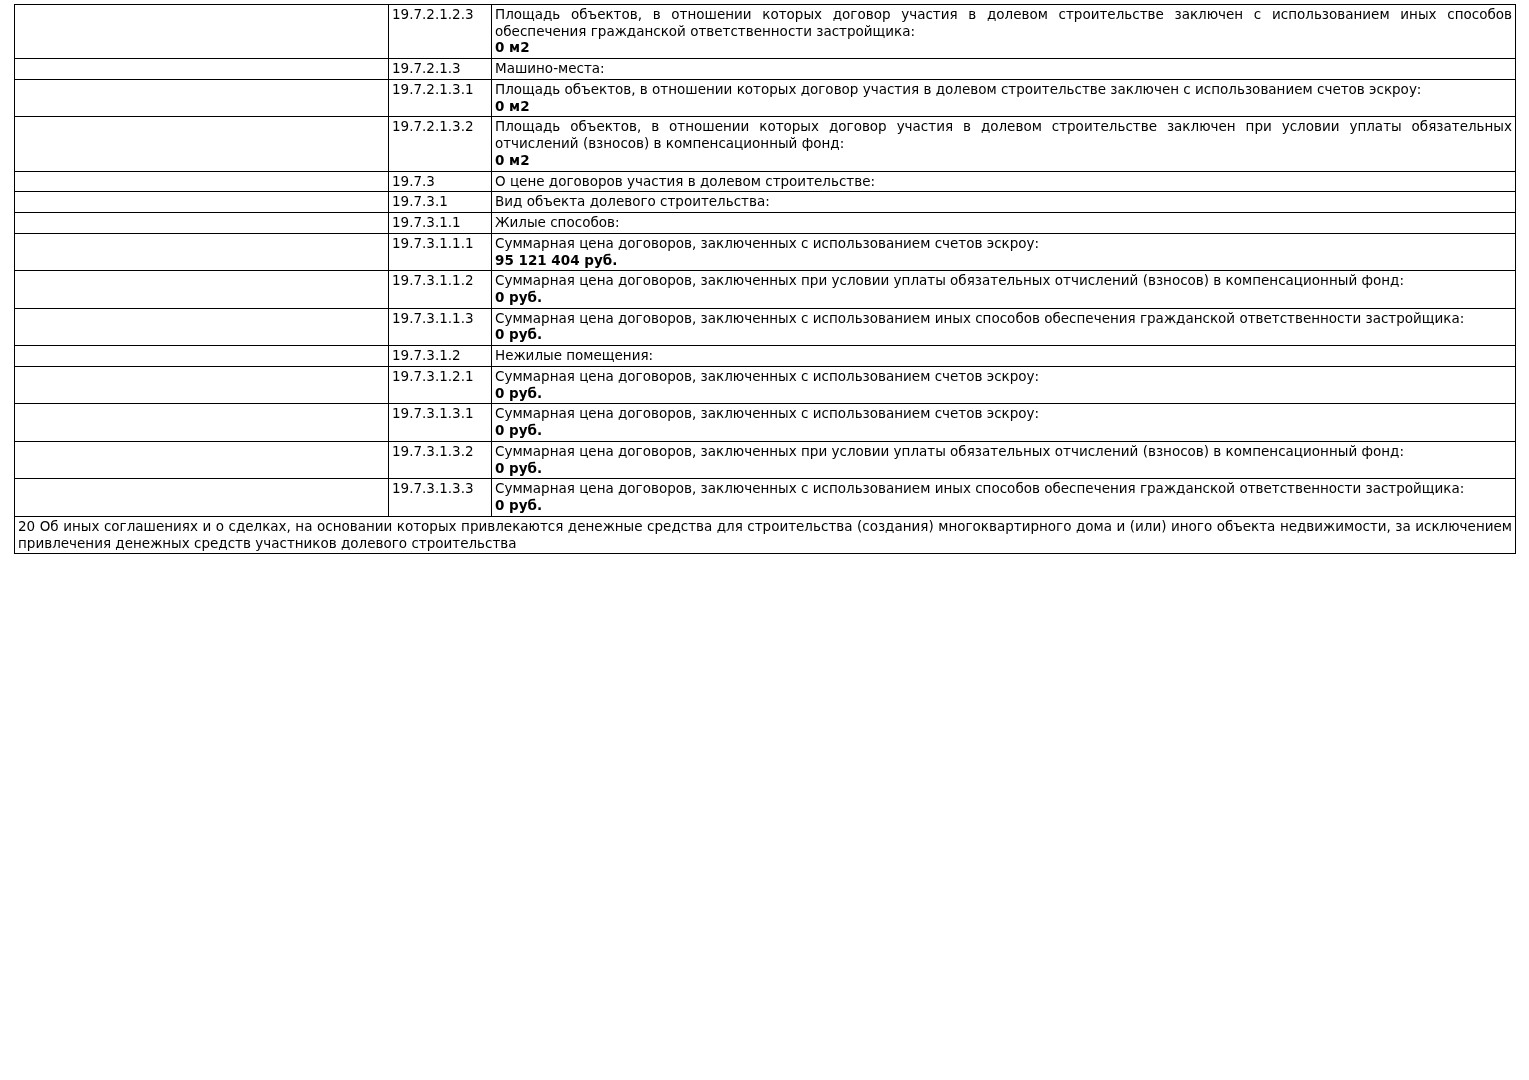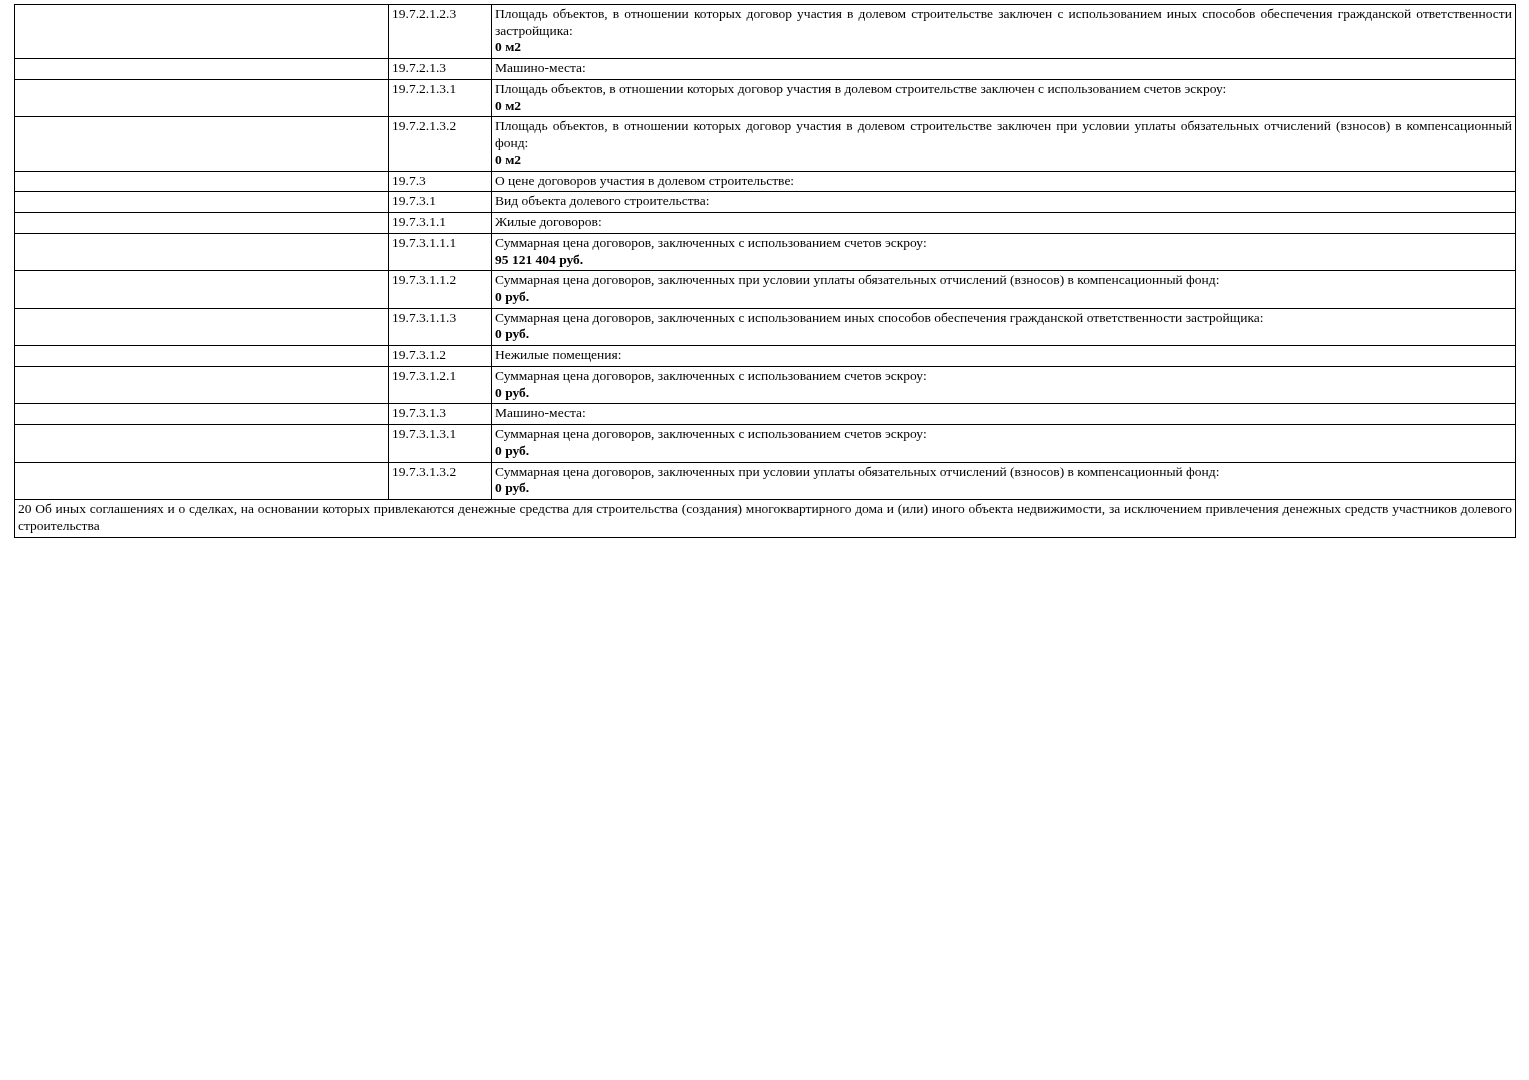--- a/index.html
+++ b/index.html
@@ -10,21 +10,20 @@
   body {
     font-family: "DejaVu Sans", sans-serif;
     font-size: 13.5px;
     color: #000000;
     width: 1529px;
   }
   .page {
     width: 1424px;
     box-sizing: border-box;
     padding: 4px 30px 10px 14px;
-    font-family: Liberation Serif, serif;
   }
   table.doc {
     border-collapse: collapse;
     width: 1501px;
     table-layout: fixed;
   }
   table.doc td {
     border: 1px solid #000000;
     vertical-align: top;
     padding: 1px 3px 2px 3px;
@@ -124,21 +123,21 @@
         <td class="code">19.7.3.1</td>
         <td class="text">
           <span class="line">Вид объекта долевого строительства:</span>
         </td>
       </tr>
 
       <tr>
         <td class="blank"></td>
         <td class="code">19.7.3.1.1</td>
         <td class="text">
-          <span class="line">Жилые договоров:</span>
+          <span class="line">Жилые способов:</span>
         </td>
       </tr>
 
       <tr>
         <td class="blank"></td>
         <td class="code">19.7.3.1.1.1</td>
         <td class="text">
           <span class="line">Суммарная цена договоров, заключенных с использованием счетов эскроу:</span>
           <span class="val">95 121 404 руб.</span>
         </td>
@@ -174,46 +173,47 @@
         <td class="blank"></td>
         <td class="code">19.7.3.1.2.1</td>
         <td class="text">
           <span class="line">Суммарная цена договоров, заключенных с использованием счетов эскроу:</span>
           <span class="val">0 руб.</span>
         </td>
       </tr>
 
 
 
-      <tr>
-        <td class="blank"></td>
-        <td class="code">19.7.3.1.3</td>
-        <td class="text">
-          <span class="line">Машино-места:</span>
-        </td>
-      </tr>
 
       <tr>
         <td class="blank"></td>
         <td class="code">19.7.3.1.3.1</td>
         <td class="text">
           <span class="line">Суммарная цена договоров, заключенных с использованием счетов эскроу:</span>
           <span class="val">0 руб.</span>
         </td>
       </tr>
 
       <tr>
         <td class="blank"></td>
         <td class="code">19.7.3.1.3.2</td>
         <td class="text">
           <span class="line">Суммарная цена договоров, заключенных при условии уплаты обязательных отчислений (взносов) в компенсационный фонд:</span>
           <span class="val">0 руб.</span>
         </td>
       </tr>
 
+      <tr>
+        <td class="blank"></td>
+        <td class="code">19.7.3.1.3.3</td>
+        <td class="text">
+          <span class="line">Суммарная цена договоров, заключенных с использованием иных способов обеспечения гражданской ответственности застройщика:</span>
+          <span class="val">0 руб.</span>
+        </td>
+      </tr>
 
       <tr>
         <td class="full" colspan="3">20 Об иных соглашениях и о сделках, на основании которых привлекаются денежные средства для строительства (создания) многоквартирного дома и (или) иного объекта недвижимости, за исключением привлечения денежных средств участников долевого строительства</td>
       </tr>
 
     </tbody>
   </table>
 </div>
 
 </body></html>

